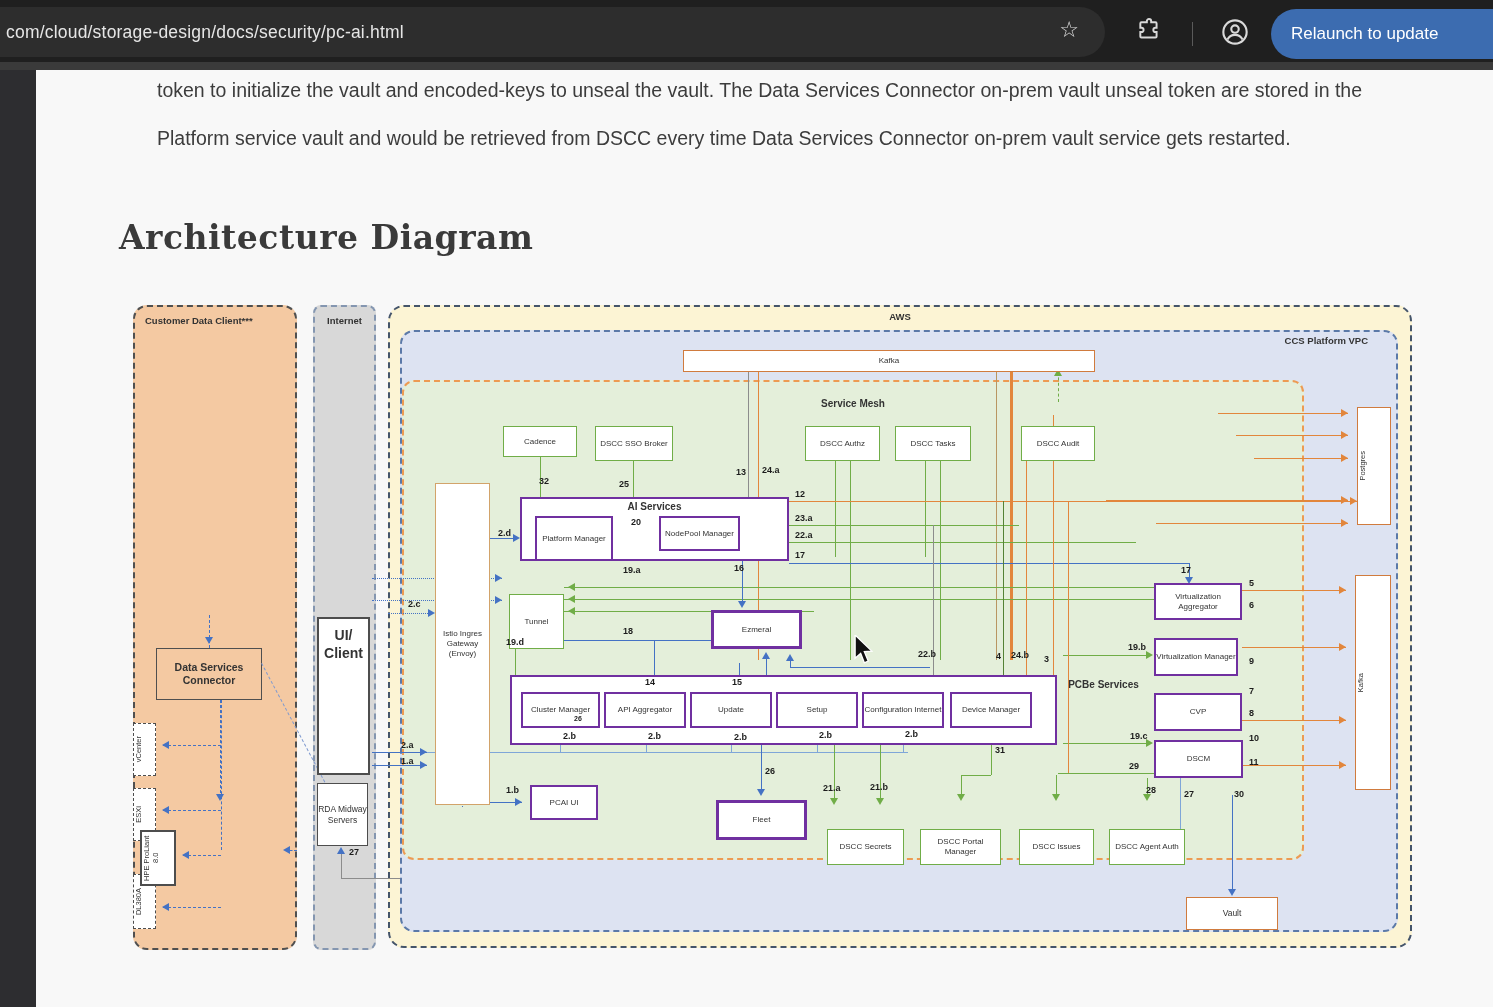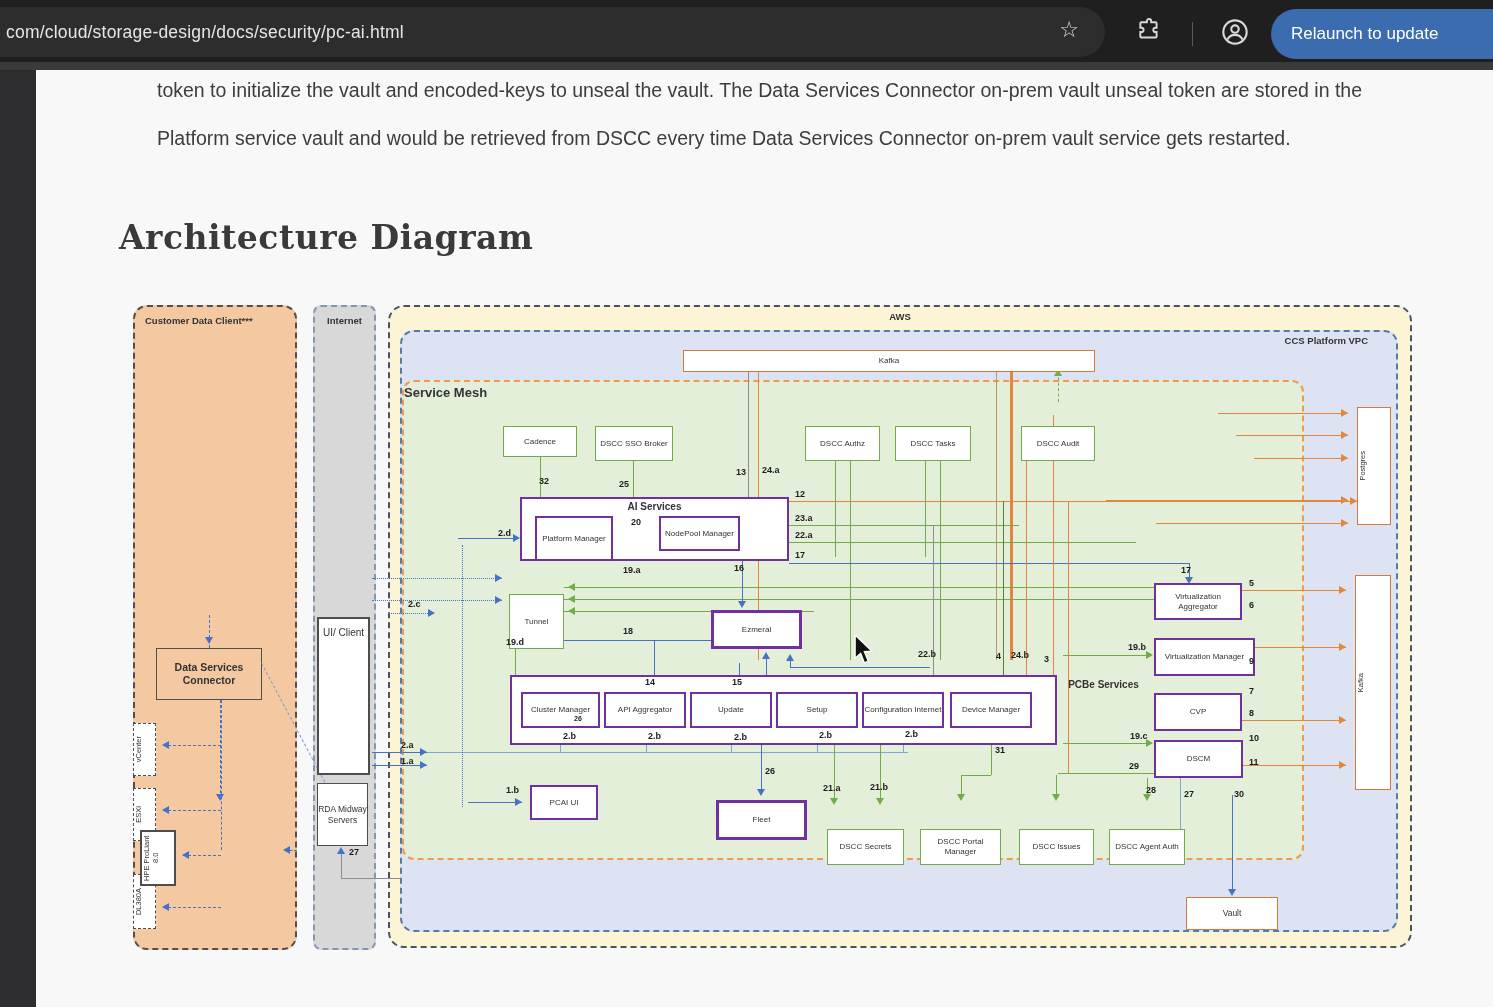--- a/index.html
+++ b/index.html
@@ -90,21 +90,21 @@
   <div class="zone z-net">
     <span class="zl" style="left:0;top:8px;width:100%;text-align:center">Internet</span>
   </div>
   <div class="zone z-aws">
     <span class="zl" style="left:0;top:4px;width:100%;text-align:center">AWS</span>
   </div>
   <div class="zone z-vpc">
     <span class="zl" style="right:28px;top:3px">CCS Platform VPC</span>
   </div>
   <div class="zone z-mesh">
-    <span class="zl" style="left:0;top:3px;width:100%;font-size:13px">Service Mesh</span>
+    <span class="zl" style="left:0;top:16px;width:100%;text-align:center;font-size:10px">Service Mesh</span>
   </div>
 
   <div id="lines">
       <div style="position: absolute; left: 422px; top: 142px; height: 60px; width: 1.4px; background: rgb(112, 173, 71);"></div>
       <div style="position: absolute; left: 515px; top: 142px; height: 60px; width: 1.4px; background: rgb(112, 173, 71);"></div>
       <div style="position: absolute; left: 717px; top: 142px; height: 120px; width: 1.4px; background: rgb(112, 173, 71);"></div>
       <div style="position: absolute; left: 732px; top: 142px; height: 223px; width: 1.4px; background: rgb(112, 173, 71);"></div>
       <div style="position: absolute; left: 807px; top: 142px; height: 120px; width: 1.4px; background: rgb(112, 173, 71);"></div>
       <div style="position: absolute; left: 822px; top: 142px; height: 223px; width: 1.4px; background: rgb(112, 173, 71);"></div>
       <div style="position: absolute; left: 940px; top: 77px; height: 30px; width: 0px; border-left: 1.4px dashed rgb(112, 173, 71);"></div>
@@ -250,21 +250,21 @@
       <span>ESXi</span>
     </div>
   <div class="n w rot" style="left:22px;top:535px;width:36px;height:56px;border-width:2px;z-index:3">
       <span>HPE ProLiant 8.0</span>
     </div>
   <div class="n w dsh rot" style="left:15px;top:579px;width:23px;height:55px">
       <span>DL380A</span>
     </div>
   <div class="diag-dash"></div>
 
-  <div class="n w" style="left:199px;top:322px;width:53px;height:158px;align-items:flex-start;padding-top:8px;font-size:10px;font-weight:normal;border-width:2px">
+  <div class="n w" style="left:199px;top:322px;width:53px;height:158px;align-items:flex-start;padding-top:8px;font-size:14px;font-weight:bold;border-width:2px">
       <span>UI/ Client</span>
     </div>
   <div class="n w" style="left:199px;top:488px;width:51px;height:63px;font-size:8.5px">
       <span>RDA Midway Servers</span>
     </div>
 
   <div class="n o" style="left:565px;top:55px;width:412px;height:22px;font-size:8px">
       <span>Kafka</span>
     </div>
   <div class="n o rot" style="left:1239px;top:112px;width:34px;height:118px">
@@ -286,20 +286,23 @@
   <div class="n g" style="left:687px;top:107px;width:75px;height:35px">
       <span>DSCC Authz</span>
     </div>
   <div class="n g" style="left:777px;top:107px;width:76px;height:35px">
       <span>DSCC Tasks</span>
     </div>
   <div class="n g" style="left:903px;top:107px;width:74px;height:35px">
       <span>DSCC Audit</span>
     </div>
 
+  <div class="n" style="left:317px;top:188px;width:55px;height:322px;border:1.5px solid #d2a36a;font-size:8px">
+      <span>Istio Ingres Gateway (Envoy)</span>
+    </div>
   <div class="n pc" style="left:402px;top:202px;width:269px;height:64px">
     <span class="title" style="left:0;top:2px;width:100%;text-align:center">AI Services</span>
   </div>
   <div class="n p" style="left:417px;top:221px;width:78px;height:45px">
       <span>Platform Manager</span>
     </div>
   <div class="n p" style="left:541px;top:221px;width:81px;height:35px">
       <span>NodePool Manager</span>
     </div>
   <div class="n g" style="left:391px;top:275px;width:55px;height:55px">
@@ -346,21 +349,21 @@
   <div class="n g" style="left:901px;top:510px;width:75px;height:36px">
       <span>DSCC Issues</span>
     </div>
   <div class="n g" style="left:991px;top:510px;width:76px;height:36px">
       <span>DSCC Agent Auth</span>
     </div>
 
   <div class="n p" style="left:1036px;top:288px;width:88px;height:37px">
       <span>Virtualization Aggregator</span>
     </div>
-  <div class="n p" style="left:1036px;top:343px;width:101px;height:38px">
+  <div class="n p" style="left:1036px;top:343px;width:84px;height:38px">
       <span>Virtualization Manager</span>
     </div>
   <div class="n p" style="left:1036px;top:398px;width:88px;height:38px">
       <span>CVP</span>
     </div>
   <div class="n p" style="left:1036px;top:445px;width:89px;height:38px">
       <span>DSCM</span>
     </div>
 
   <span class="el" style="left:421px;top:181px">32</span>

